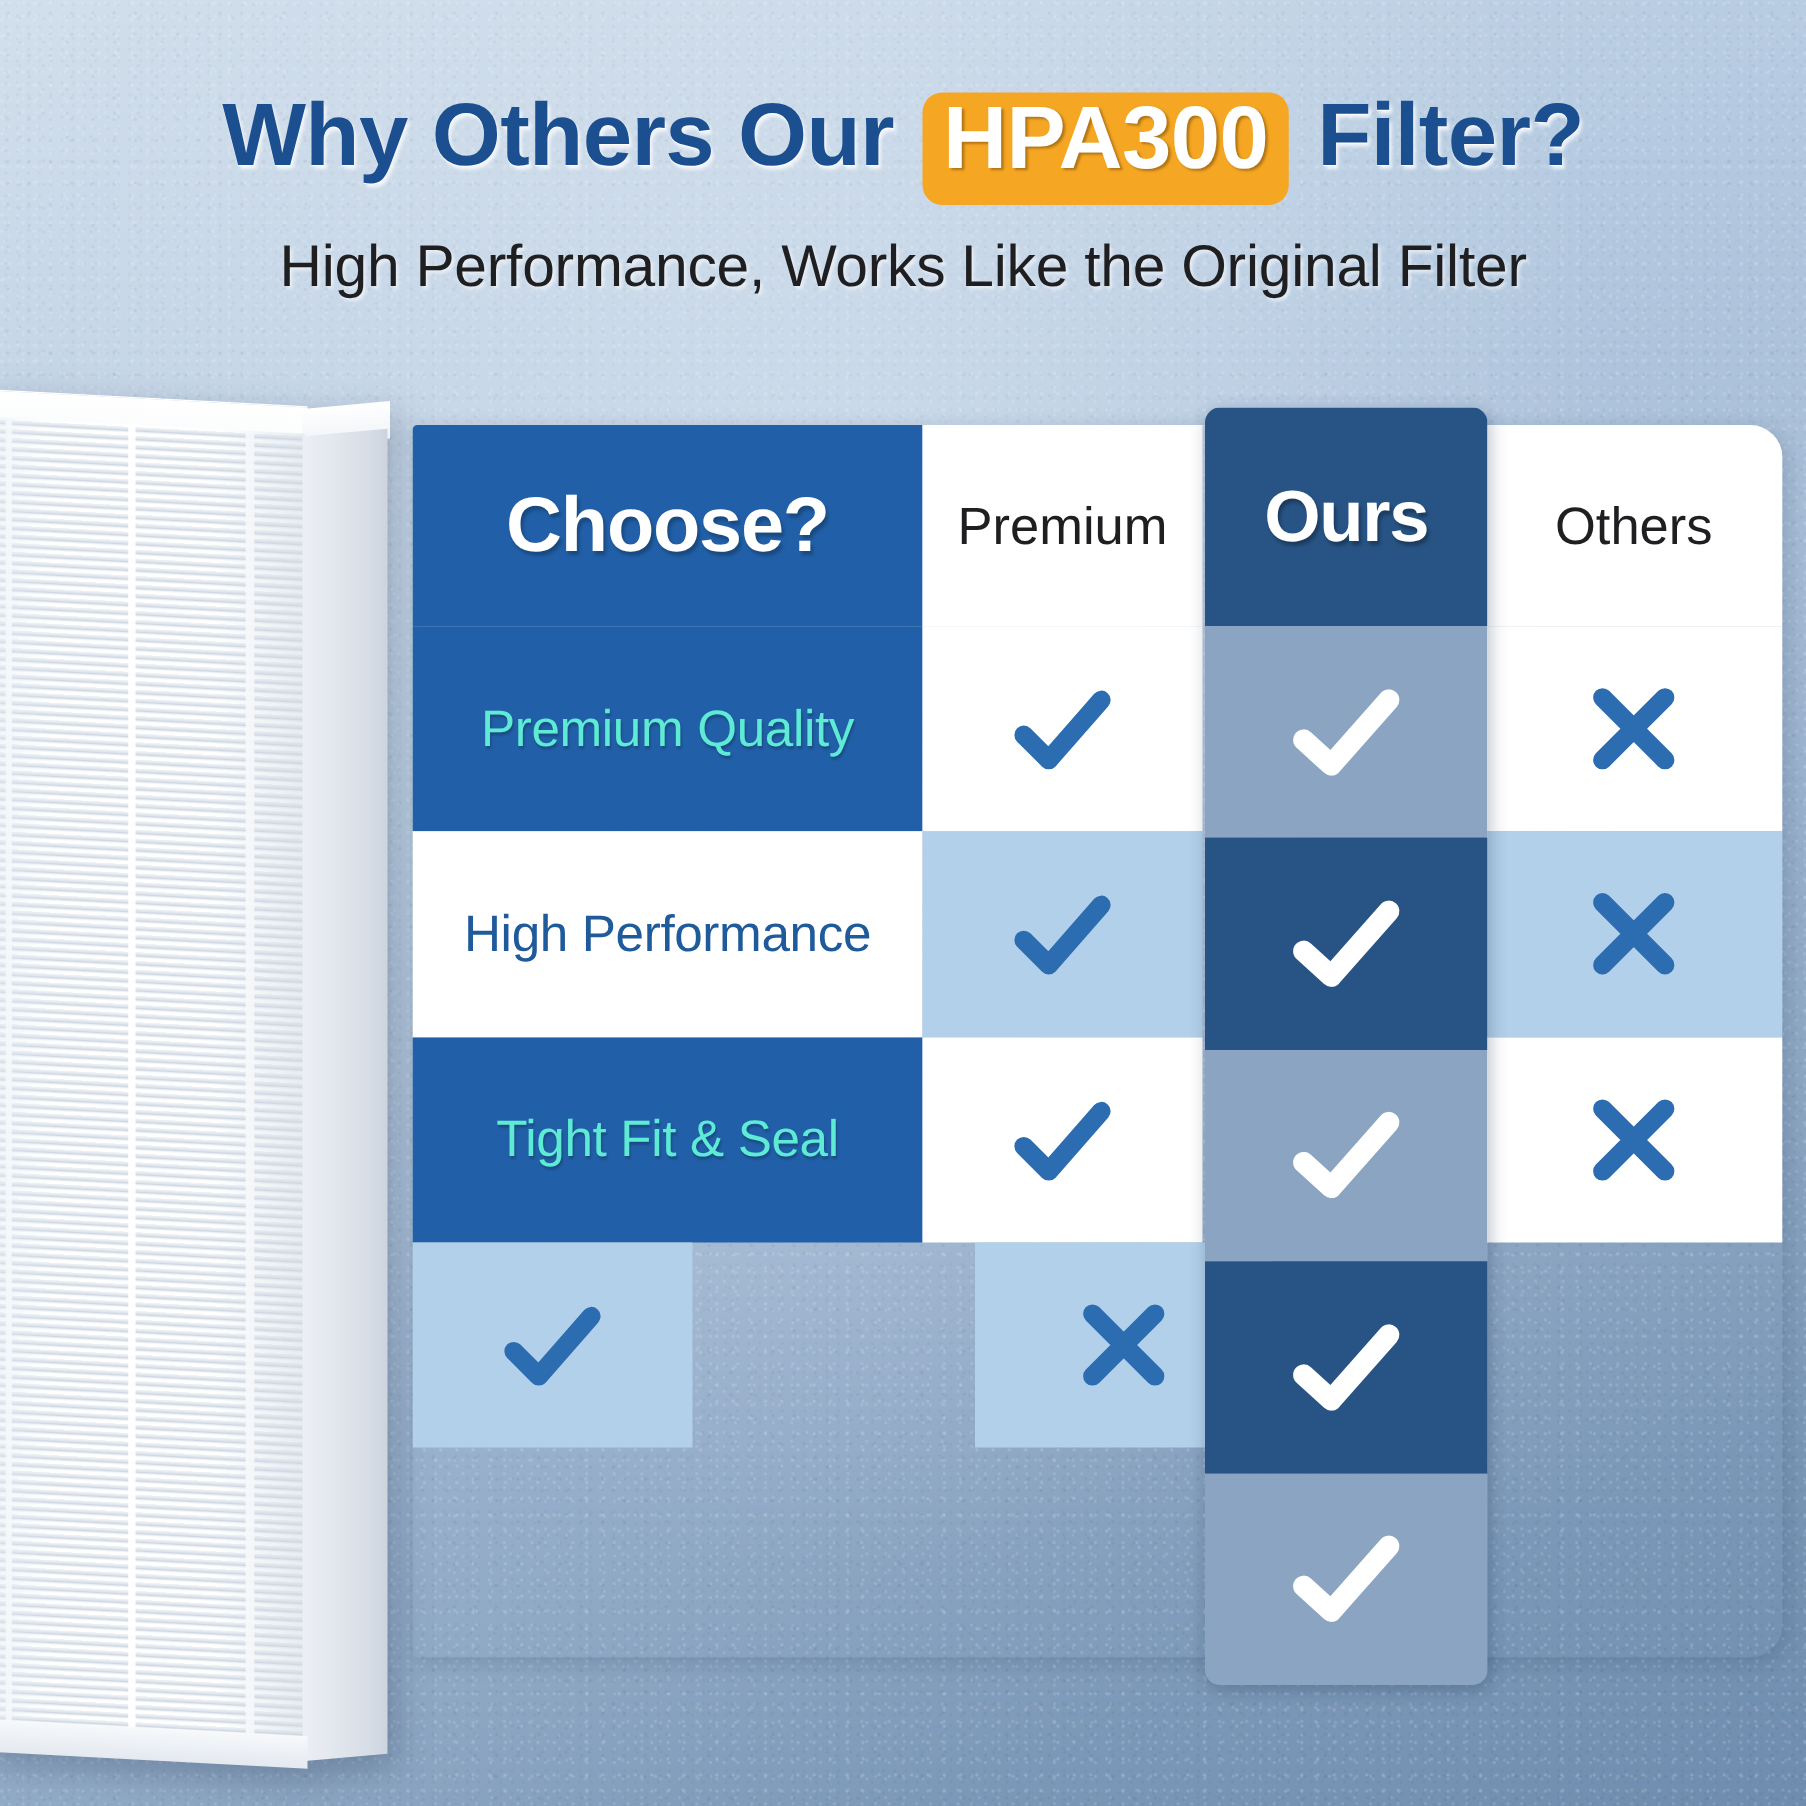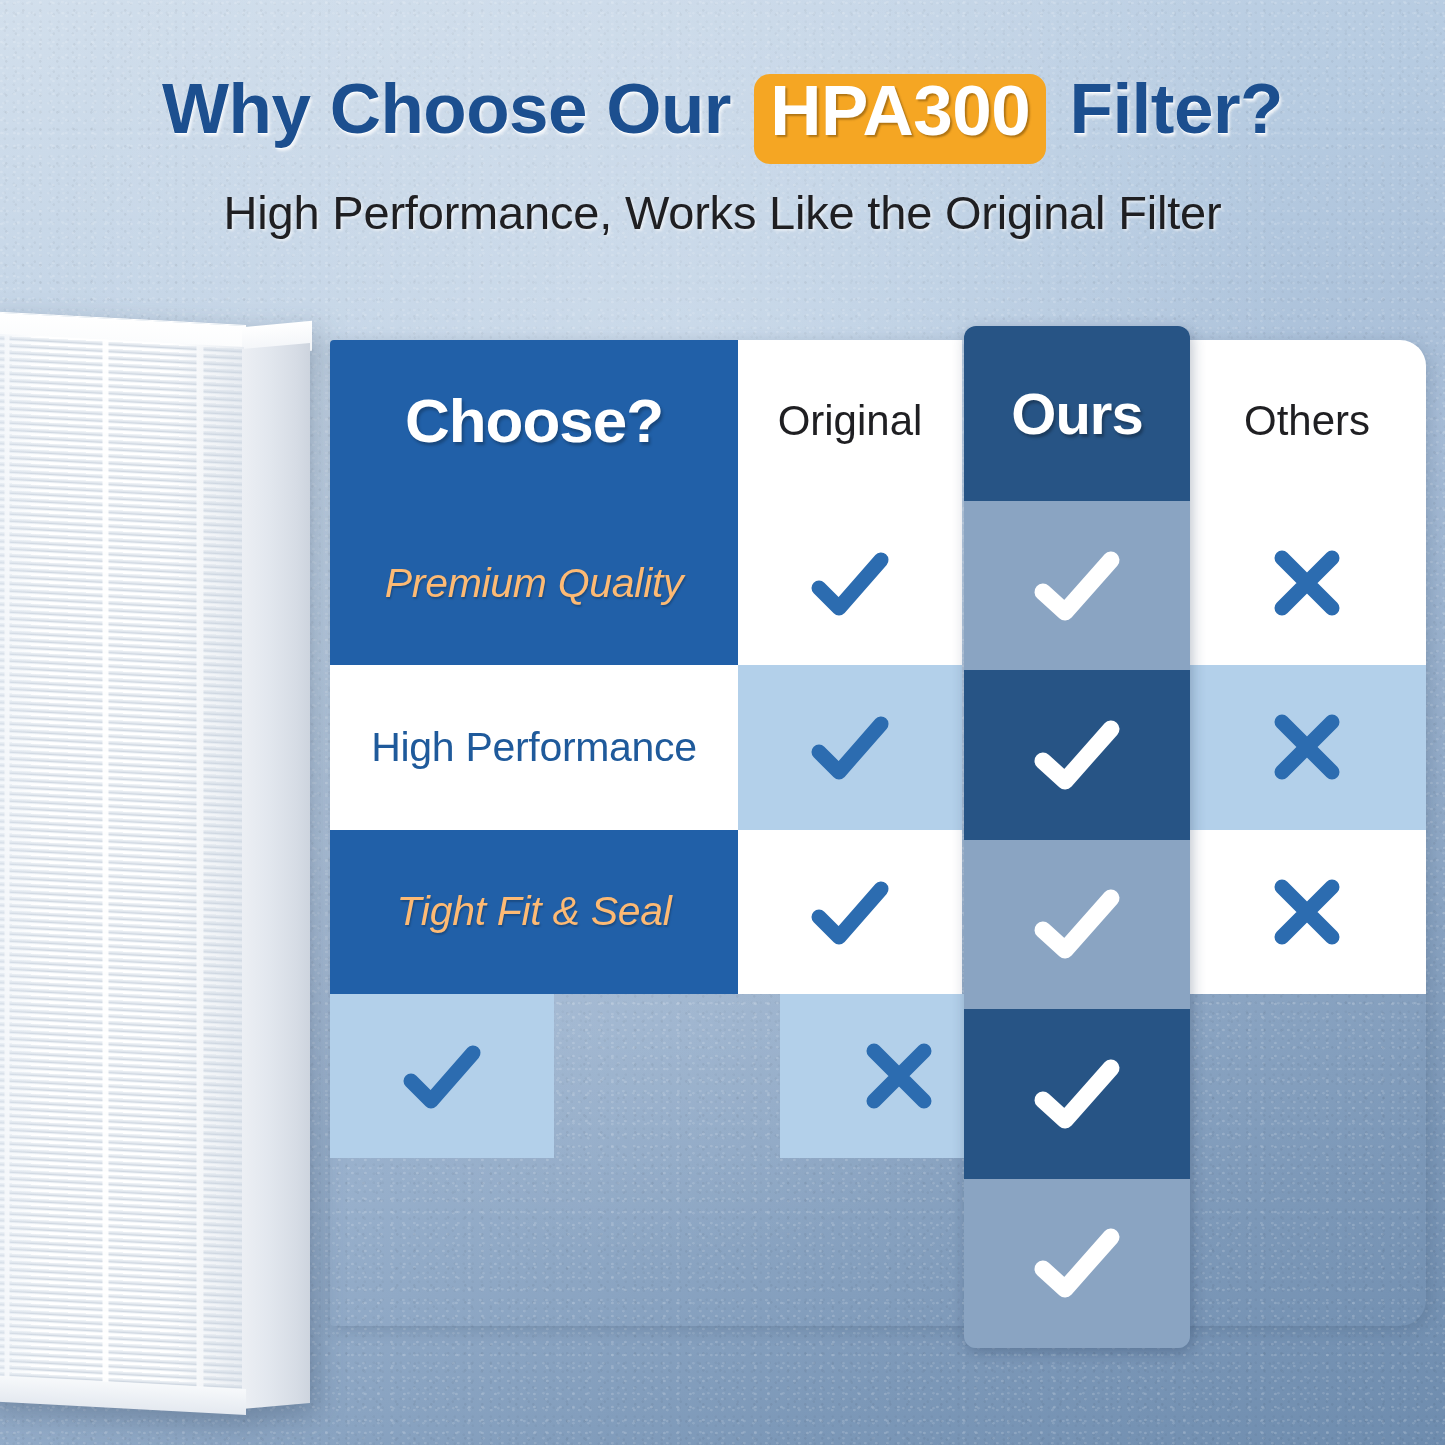--- a/index.html
+++ b/index.html
@@ -213,21 +213,21 @@
   }
   .hdr-ours-spacer { background: transparent; }
 
   
   .lbl {
     font-size: 41px;
     letter-spacing: -0.3px;
     white-space: nowrap;
   }
   .lbl-light { background: #ffffff; color: #1f5a9b; }
-  .lbl-dark  { background: #2160a8; color: #fdba74; text-shadow: 1px 2px 2px rgba(0,0,0,.22); font-style: italic; }
+  .lbl-dark  { background: #2160a8; color: #5eead4; text-shadow: 1px 2px 2px rgba(0,0,0,.22); }
 
   
   .v-light { background: #b3d0ea; }
   .v-white { background: #ffffff; }
   .v-ours-spacer { background: transparent; }
 
   
   #ours-col {
     position: absolute;
     left: 964px;
@@ -267,42 +267,42 @@
 </head>
 <body>
 
 <div id="stage">
 
   <div id="grain"></div>
   <div id="vignette"></div>
 
   <div class="headline-wrap">
     <div class="headline">
-      <span>Why Choose Our</span>
+      <span>Why Others Our</span>
       <span class="hl-badge">HPA300</span>
       <span>Filter?</span>
     </div>
   </div>
   <div class="subhead">High Performance, Works Like the Original Filter</div>
 
   <div id="filter">
     <div class="f-top"></div>
     <div class="f-side-top"></div>
     <div class="f-front"></div>
     <div class="f-front-lines"></div>
     <div class="f-front-shade"></div>
     <div class="f-side"></div>
     <div class="f-bottom"></div>
   </div>
 
   <div id="table">
 
     <div class="t-row header">
       <div class="cell c-label hdr-label">Choose?</div>
-      <div class="cell c-orig hdr-plain">Original</div>
+      <div class="cell c-orig hdr-plain">Premium</div>
       <div class="cell c-ours hdr-ours-spacer"></div>
       <div class="cell c-others hdr-plain">Others</div>
     </div>
 
 
     <div class="t-row">
       <div class="cell c-label lbl lbl-dark">Premium Quality</div>
       <div class="cell c-orig v-white">
         <svg class="ico" width="86" height="74" viewBox="0 0 86 74">
           <path class="check-blue" d="M12 42 L32 62 L74 14" fill="none" stroke-width="15" stroke-linecap="round" stroke-linejoin="round"></path>

